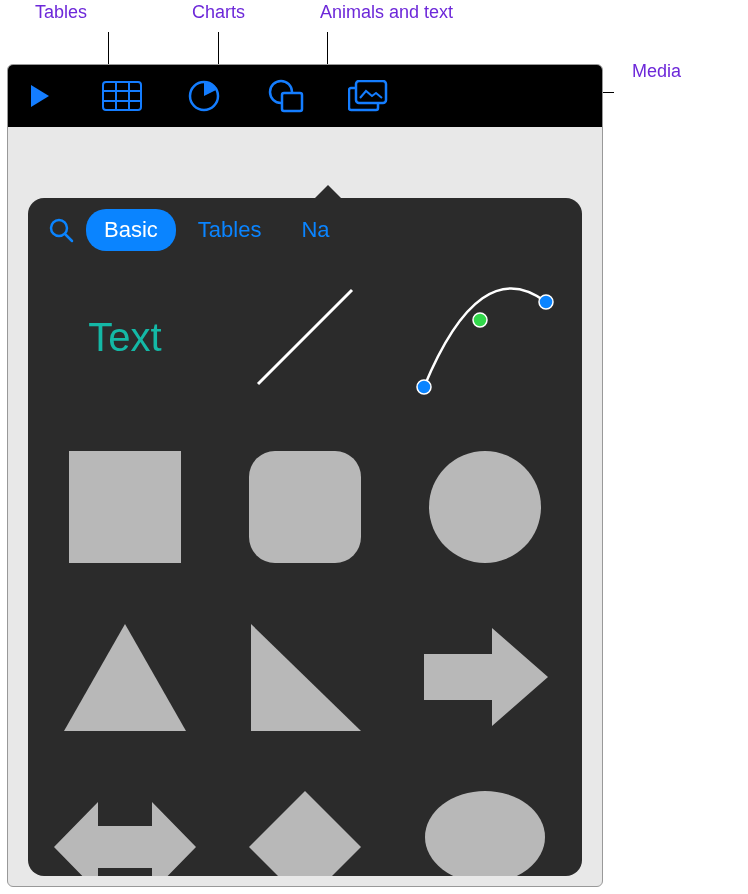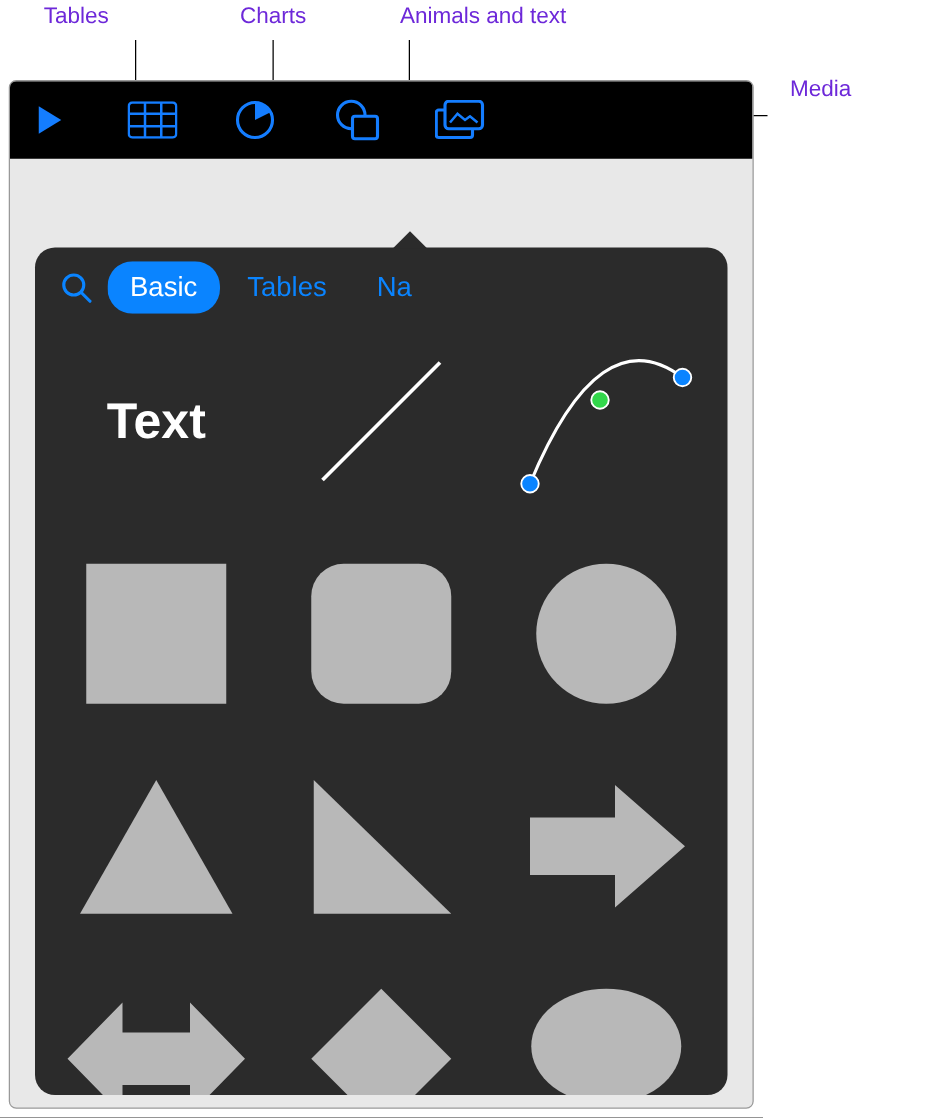--- a/index.html
+++ b/index.html
@@ -136,23 +136,23 @@
       height: 130px;
       display: flex;
       align-items: center;
       justify-content: center;
       cursor: pointer;
     }
     .shape-cell svg {
       display: block;
     }
     .text-shape {
-      color: #ffffff;
+      color: #14b8a6;
       font-size: 40px;
-      font-weight: 700;
+      font-weight: 400;
     }
     
     
     .media-line-v {
       position: absolute;
       top: 64px;
       left: 424px;
       width: 1px;
       height: 28px;
       background: #000;

